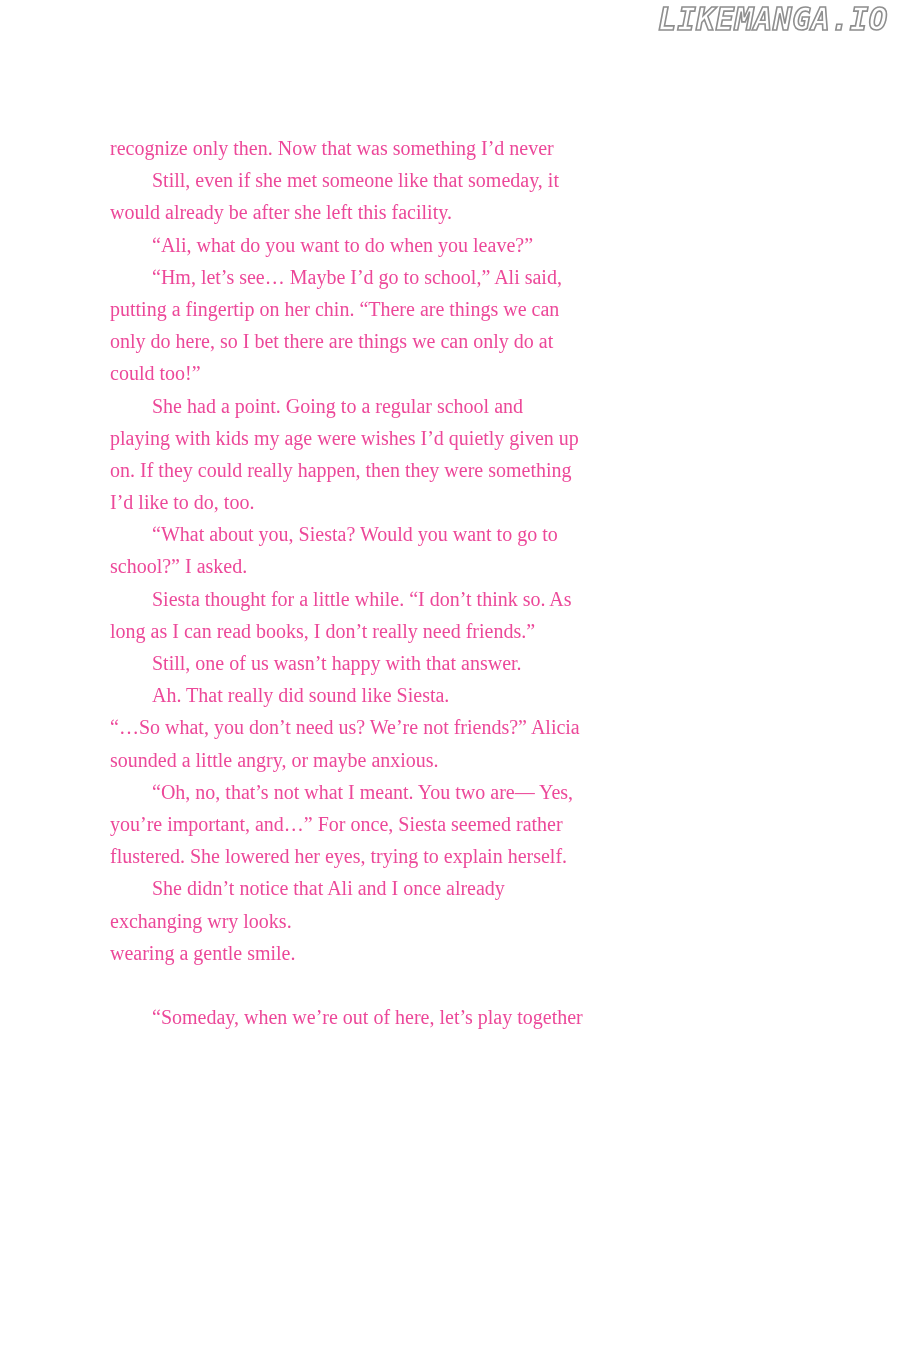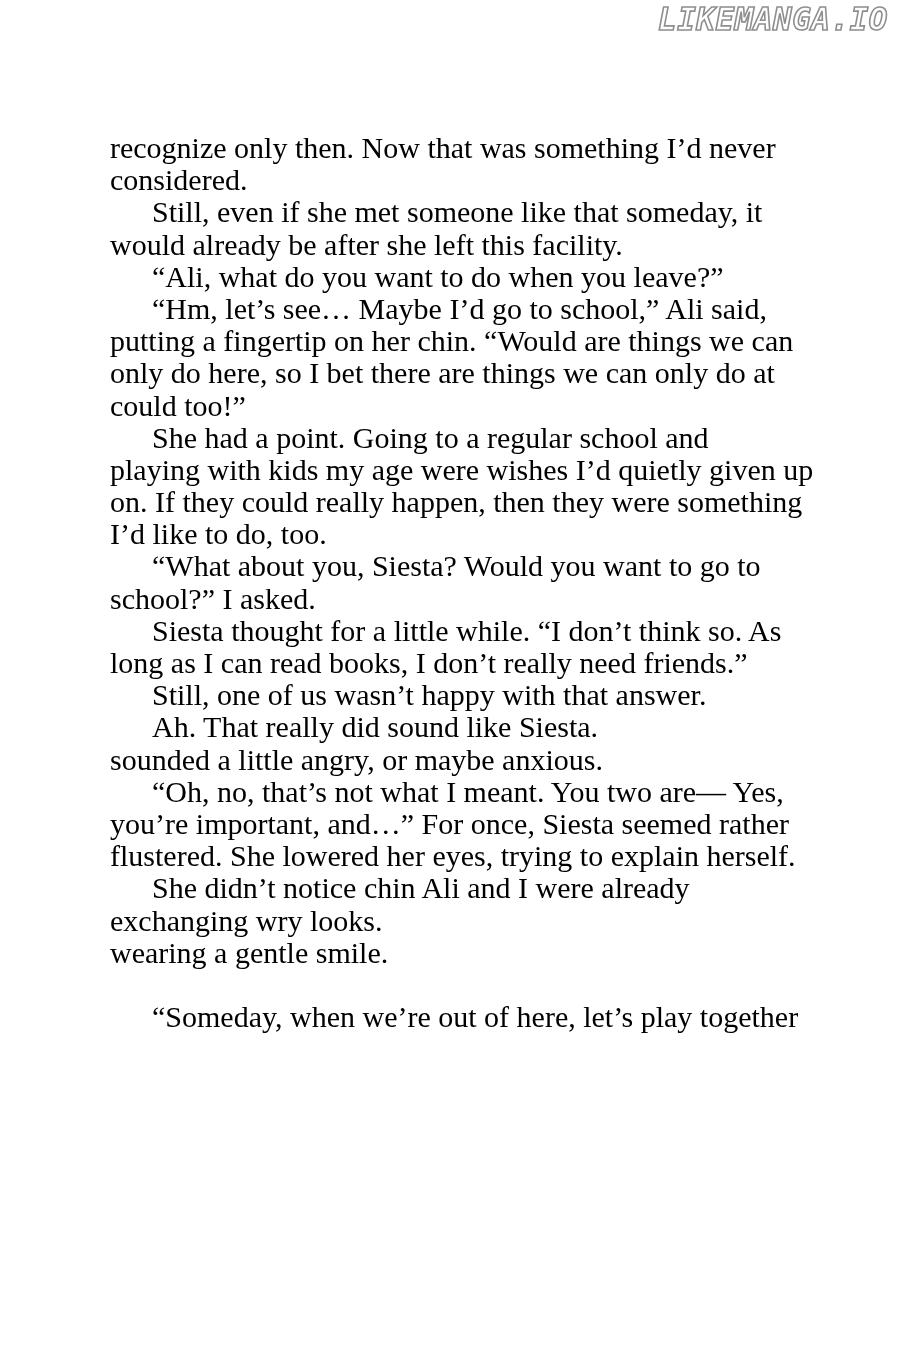--- a/index.html
+++ b/index.html
@@ -29,60 +29,60 @@
     -webkit-text-stroke: 1.6px #8f8f8f;
     text-stroke: 1.6px #8f8f8f;
     white-space: pre;
   }
   .text-block {
     position: absolute;
     left: 110px;
     top: 132px;
     width: 640px;
     font-family: "Liberation Serif", "DejaVu Serif", serif;
-    font-size: 30px;
+    font-size: 20px;
     line-height: 32.2px;
-    color: #000000;
+    color: #ec4899;
   }
   .line {
     height: 32.2px;
     white-space: pre;
   }
   .line.indent {
     padding-left: 42px;
   }
 </style>
 </head>
 <body>
 
 <div class="page">
   <div class="logo">LIKEMANGA.IO</div>
   <div class="text-block" id="text-block">
       <div class="line">recognize only then. Now that was something I’d never</div>
-      <div class="line">considered.</div>
       <div class="line indent">Still, even if she met someone like that someday, it</div>
       <div class="line">would already be after she left this facility.</div>
       <div class="line indent">“Ali, what do you want to do when you leave?”</div>
       <div class="line indent">“Hm, let’s see… Maybe I’d go to school,” Ali said,</div>
-      <div class="line">putting a fingertip on her chin. “Would are things we can</div>
+      <div class="line">putting a fingertip on her chin. “There are things we can</div>
       <div class="line">only do here, so I bet there are things we can only do at</div>
       <div class="line">could too!”</div>
       <div class="line indent">She had a point. Going to a regular school and</div>
       <div class="line">playing with kids my age were wishes I’d quietly given up</div>
       <div class="line">on. If they could really happen, then they were something</div>
       <div class="line">I’d like to do, too.</div>
       <div class="line indent">“What about you, Siesta? Would you want to go to</div>
       <div class="line">school?” I asked.</div>
       <div class="line indent">Siesta thought for a little while. “I don’t think so. As</div>
       <div class="line">long as I can read books, I don’t really need friends.”</div>
       <div class="line indent">Still, one of us wasn’t happy with that answer.</div>
       <div class="line indent">Ah. That really did sound like Siesta.</div>
+      <div class="line">“…So what, you don’t need us? We’re not friends?” Alicia</div>
       <div class="line">sounded a little angry, or maybe anxious.</div>
       <div class="line indent">“Oh, no, that’s not what I meant. You two are— Yes,</div>
       <div class="line">you’re important, and…” For once, Siesta seemed rather</div>
       <div class="line">flustered. She lowered her eyes, trying to explain herself.</div>
-      <div class="line indent">She didn’t notice chin Ali and I were already</div>
+      <div class="line indent">She didn’t notice that Ali and I once already</div>
       <div class="line">exchanging wry looks.</div>
       <div class="line">wearing a gentle smile.</div>
       <div class="line"></div>
       <div class="line indent">“Someday, when we’re out of here, let’s play together</div>
     </div>
 </div>
 
 </body></html>

